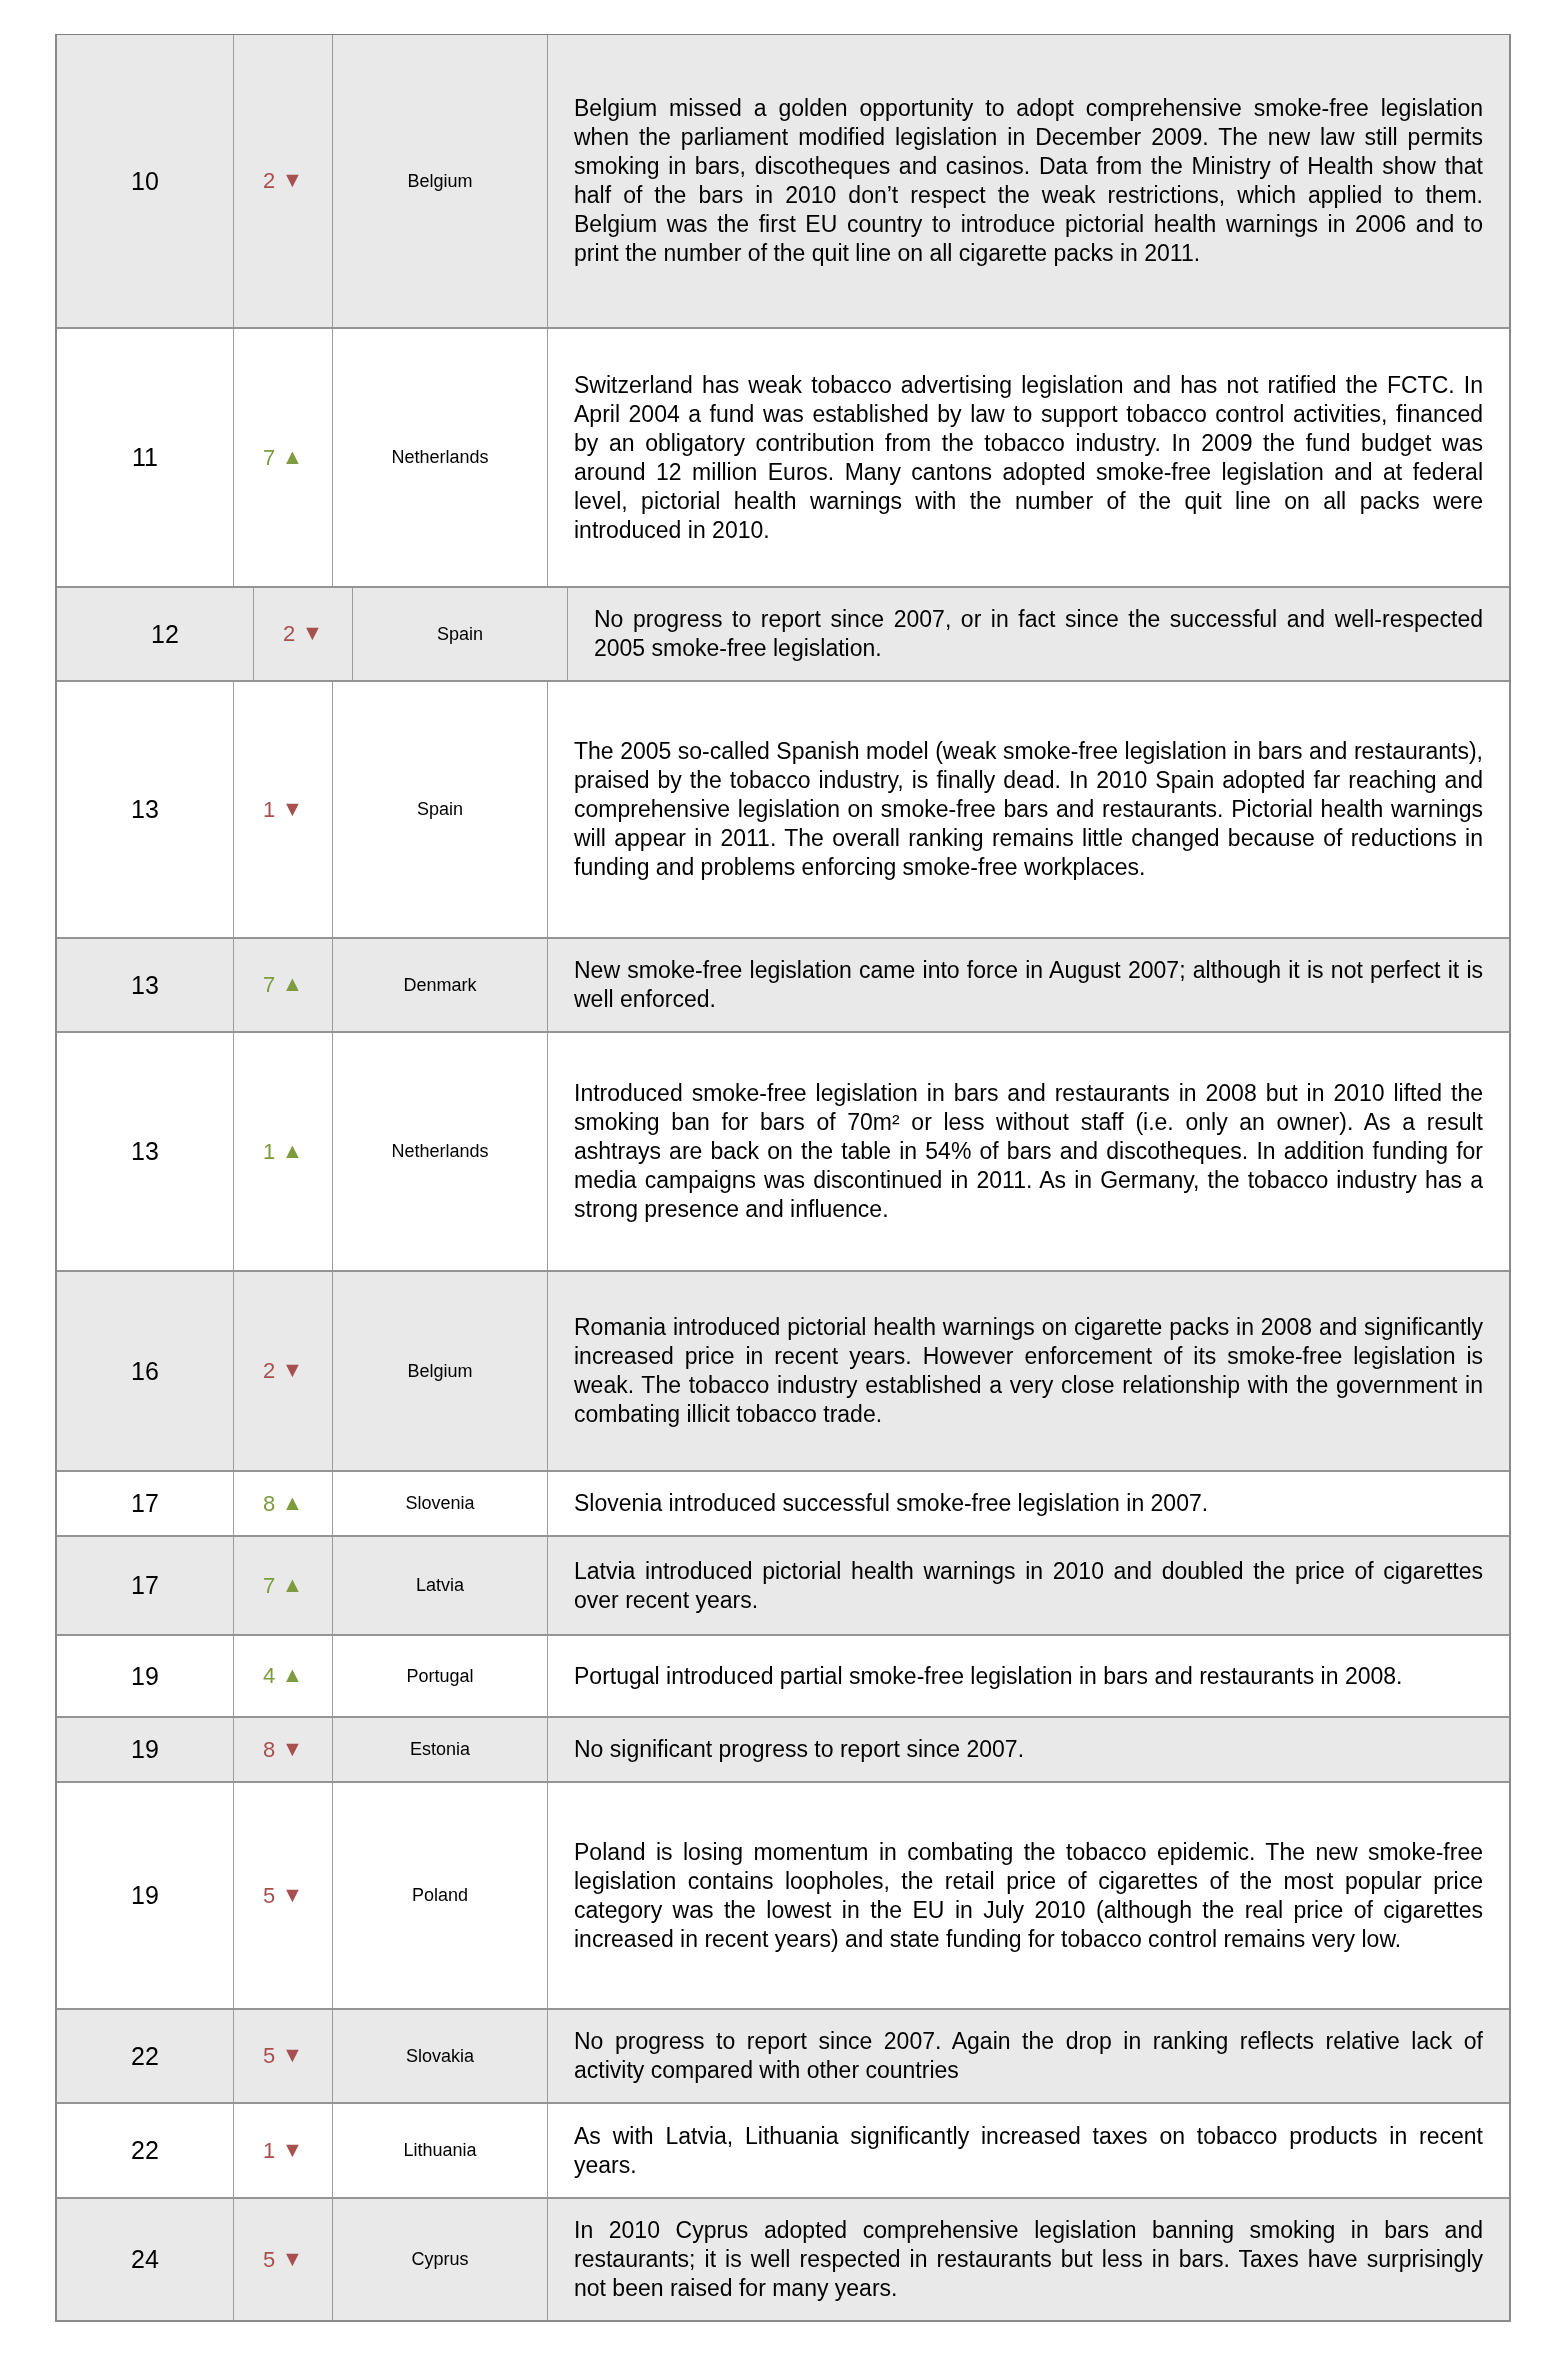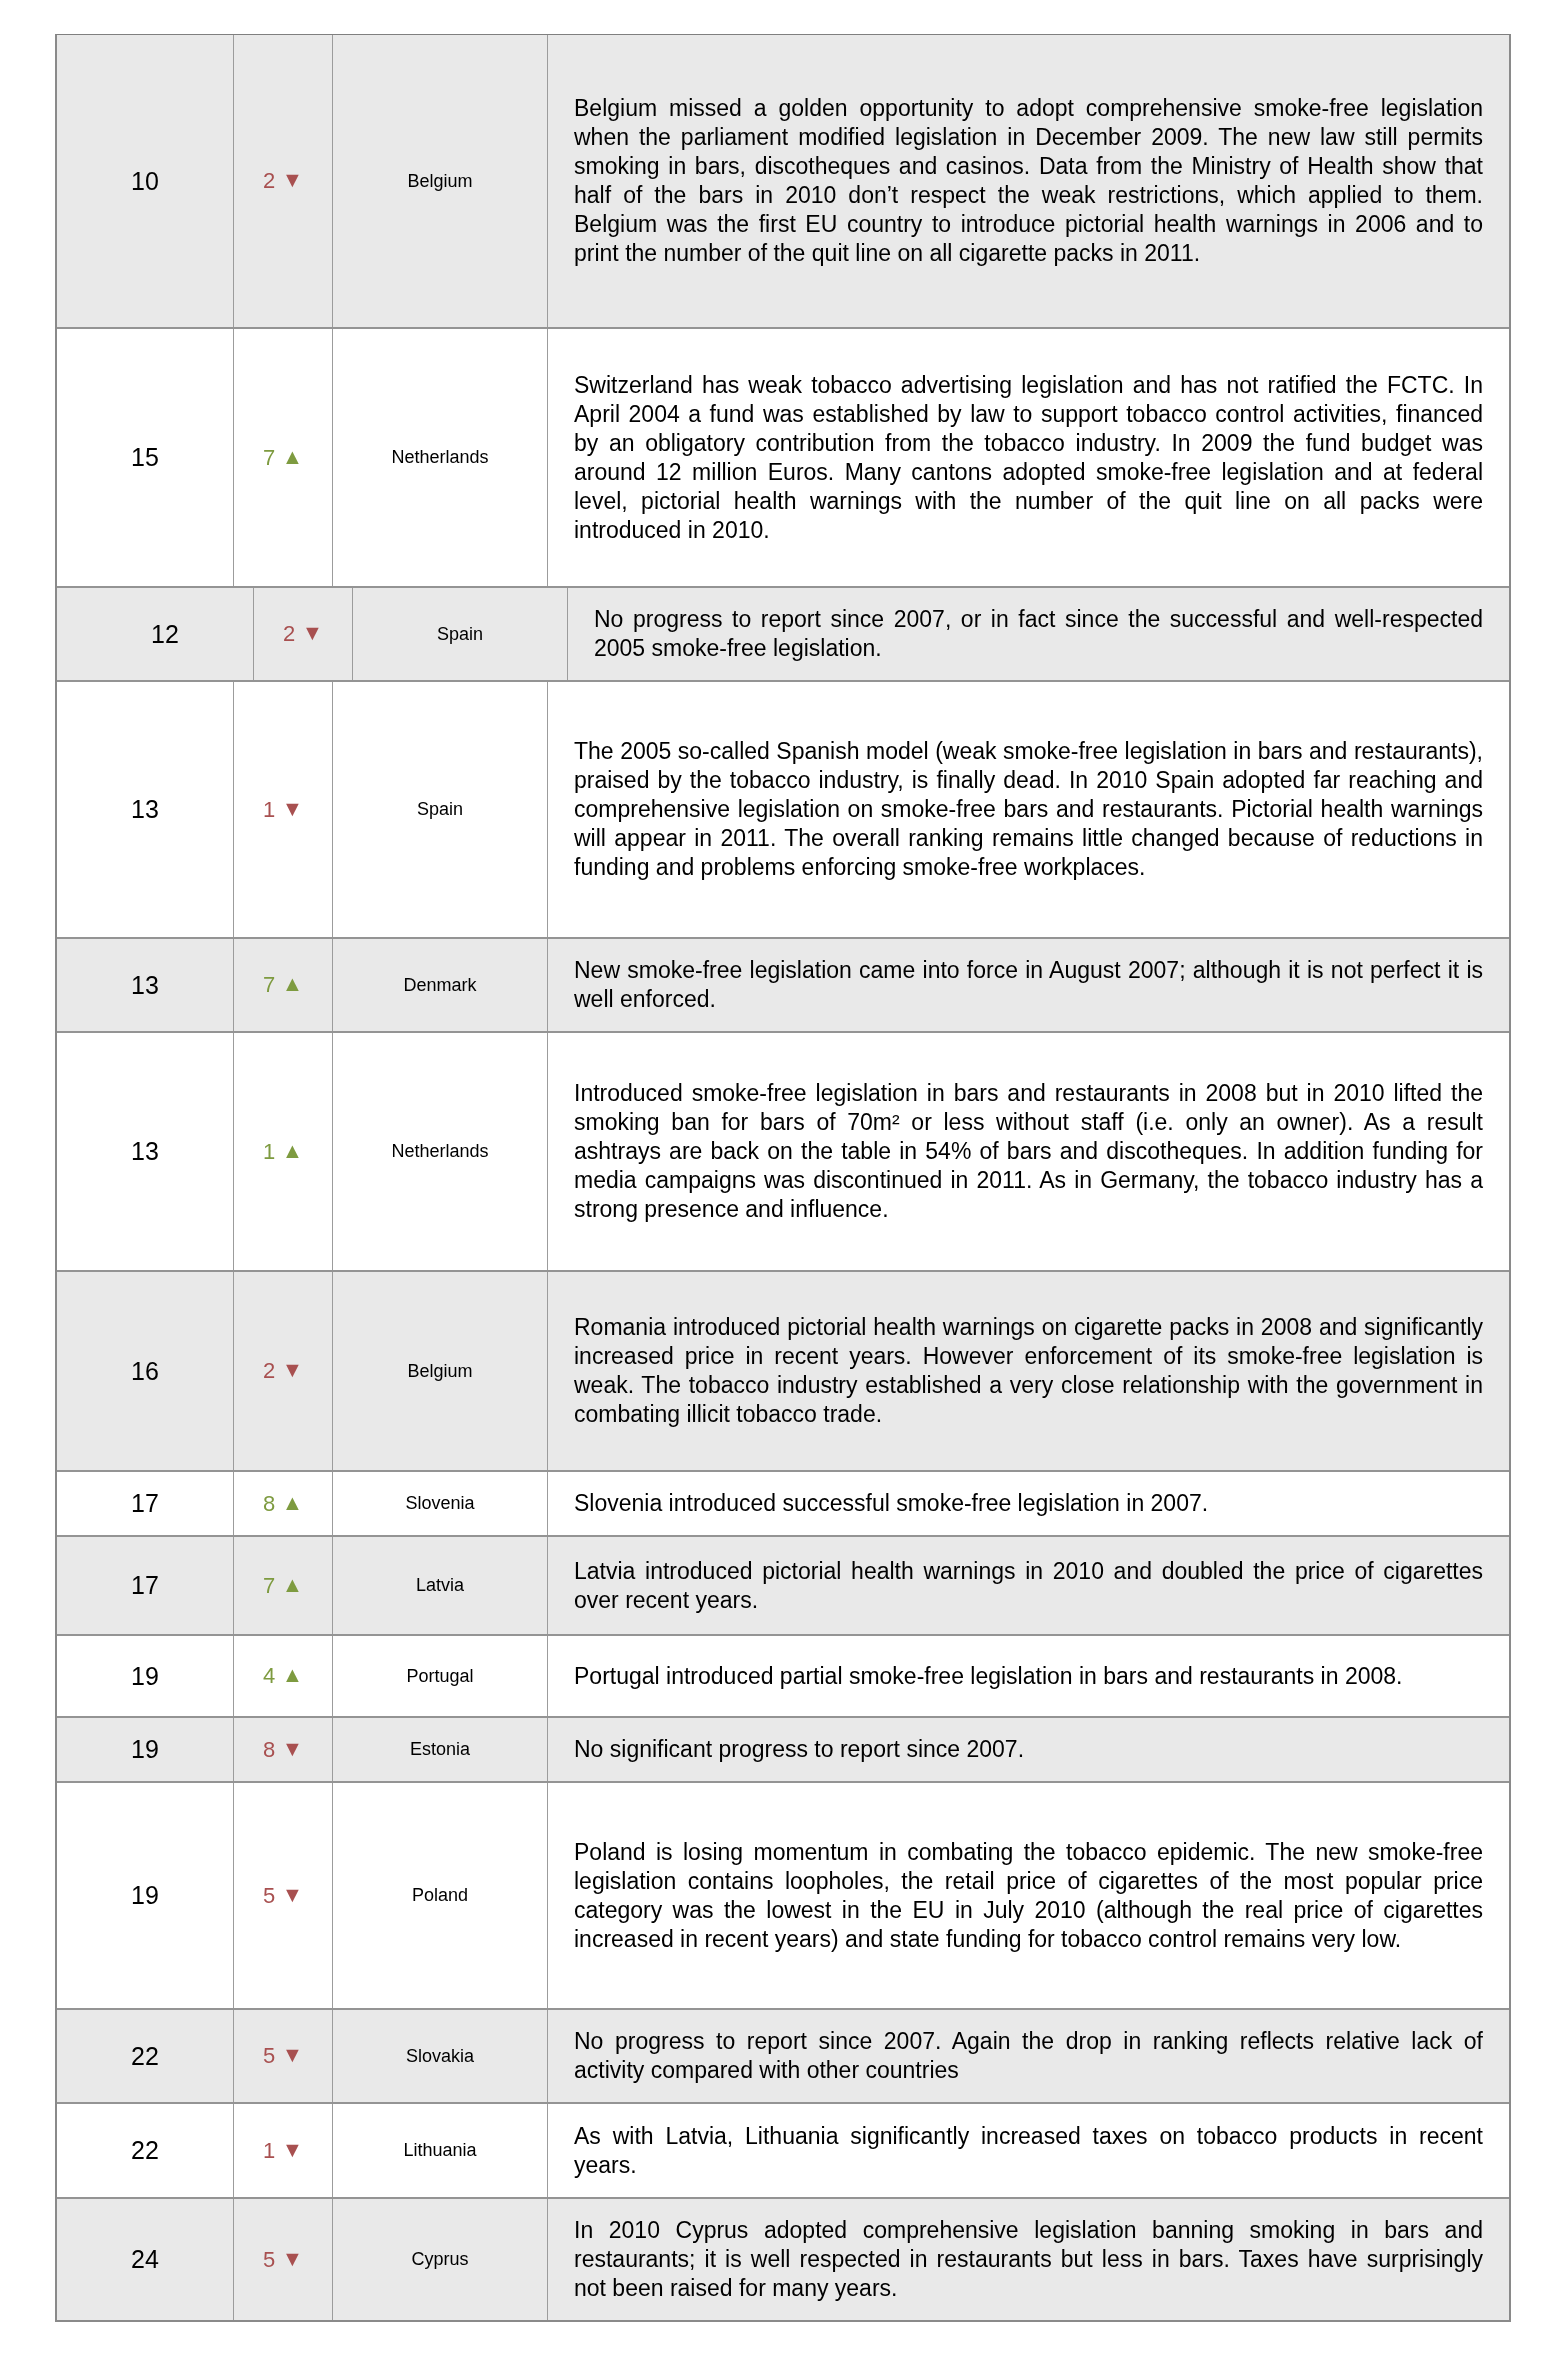--- a/index.html
+++ b/index.html
@@ -67,21 +67,21 @@
     <div class="cell country-cell">
       <span>Belgium</span>
     </div>
     <div class="cell desc-cell">
       <div class="desc-text">Belgium missed a golden opportunity to adopt comprehensive smoke-free legislation when the parliament modified legislation in December 2009. The new law still permits smoking in bars, discotheques and casinos. Data from the Ministry of Health show that half of the bars in 2010 don’t respect the weak restrictions, which applied to them. Belgium was the first EU country to introduce pictorial health warnings in 2006 and to print the number of the quit line on all cigarette packs in 2011.</div>
     </div>
   </div>
 
   <div class="row plain">
     <div class="cell rank-cell">
-      <span>15</span>
+      <span>11</span>
     </div>
     <div class="cell change-cell dir-up">
       <span class="change-num">7</span>
       <span class="change-arrow">▲</span>
     </div>
     <div class="cell country-cell">
       <span>Netherlands</span>
     </div>
     <div class="cell desc-cell">
       <div class="desc-text">Switzerland has weak tobacco advertising legislation and has not ratified the FCTC. In April 2004 a fund was established by law to support tobacco control activities, financed by an obligatory contribution from the tobacco industry. In 2009 the fund budget was around 12 million Euros. Many cantons adopted smoke-free legislation and at federal level, pictorial health warnings with the number of the quit line on all packs were introduced in 2010.</div>

